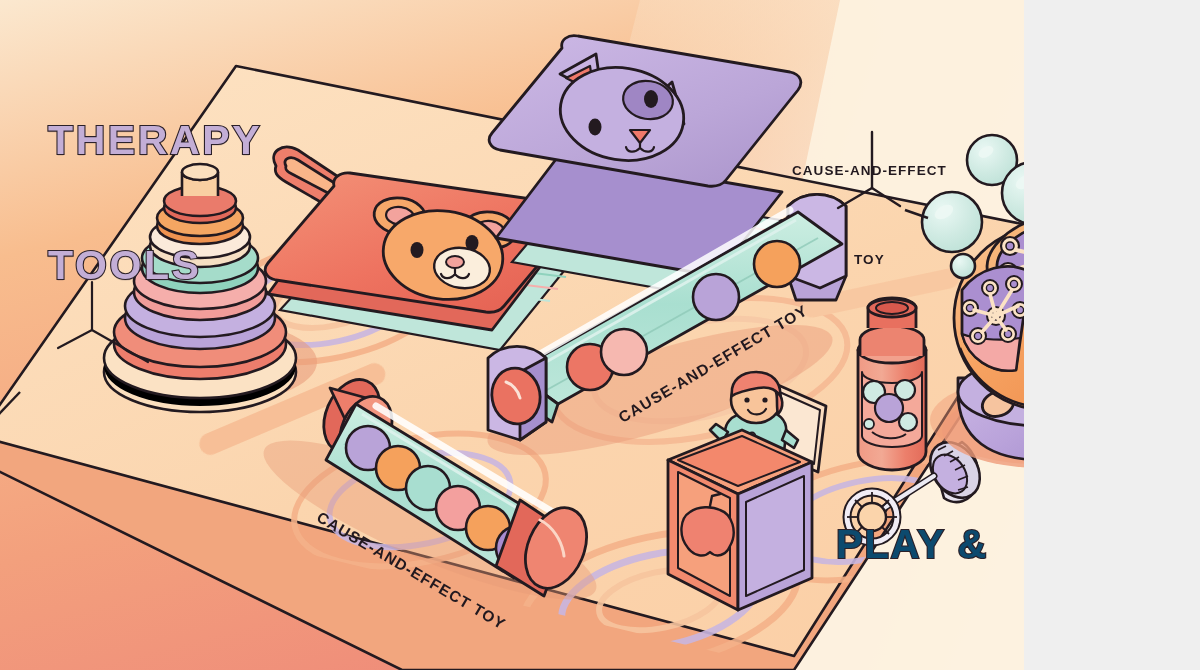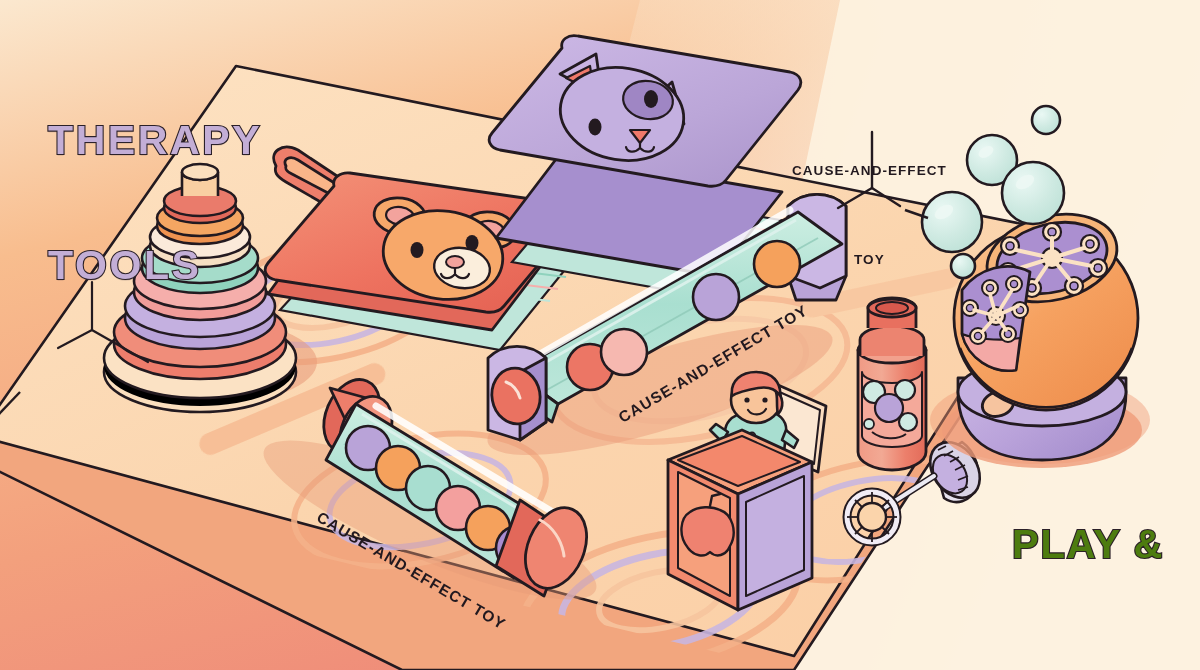--- a/index.html
+++ b/index.html
@@ -6,21 +6,21 @@
   html, body {
     margin: 0;
     padding: 0;
     background: #efefef;
   }
   body {
     font-family: "Liberation Sans", sans-serif;
   }
   #scene {
     position: relative;
-    width: 1200px;
+    width: 1024px;
     height: 670px;
     overflow: hidden;
   }
   #scene svg {
     display: block;
     width: 1200px;
     height: 670px;
   }
   
   .txt-layer {
@@ -50,21 +50,21 @@
   .headline span { display: block; }
 
   
   .footline {
     right: 36px;
     bottom: 24px;
     text-align: right;
     font-size: 40px;
     font-weight: bold;
     letter-spacing: 1.6px;
-    color: #4d7c0f;
+    color: #0c4a6e;
     -webkit-text-stroke: 2.2px #2b2028;
     paint-order: stroke fill;
   }
   .footline span { display: block; }
 
   
   .callout {
     font-size: 13.5px;
     font-weight: bold;
     letter-spacing: 1.05px;

